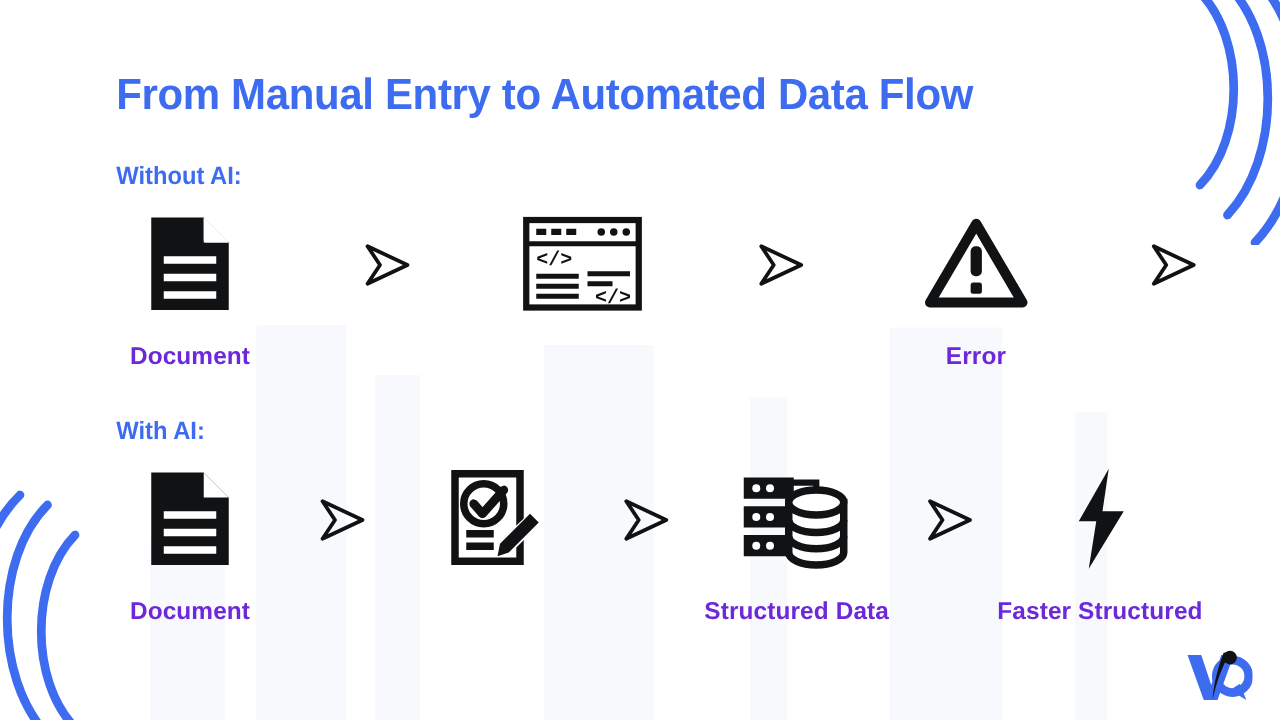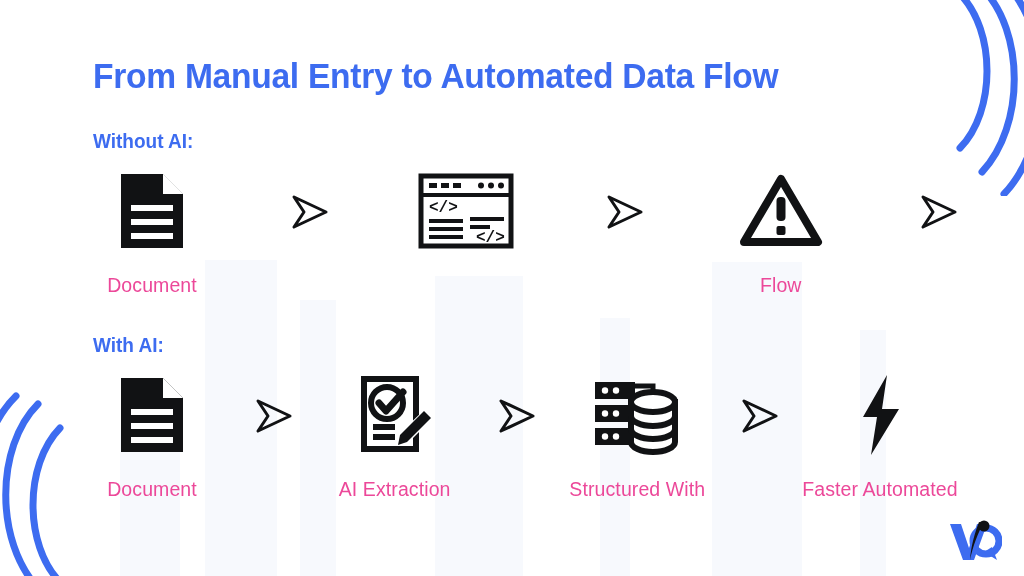--- a/index.html
+++ b/index.html
@@ -106,24 +106,25 @@
   }
   .icon-box {
     height: 86px;
     display: flex;
     align-items: center;
     justify-content: center;
   }
   .step-label {
     margin-top: 20px;
     font-size: 19.5px;
-    color: #ec4899;
+    color: #6d28d9;
     white-space: nowrap;
     letter-spacing: 0.1px;
     font-family: "Liberation Sans", sans-serif;
+    font-weight: bold;
   }
 
   .arrow {
     width: 56px;
     height: 86px;
     display: flex;
     align-items: center;
     justify-content: center;
     flex: 0 0 auto;
   }
@@ -216,21 +217,21 @@
       </div>
 
       <div class="step">
         <div class="icon-box">
           <svg width="84" height="76" viewBox="0 0 84 76">
             <path d="M42 6 L79 69 H5 Z" fill="none" stroke="#111214" stroke-width="8" stroke-linejoin="round"></path>
             <rect x="37.5" y="24" width="9" height="24" rx="4" fill="#111214"></rect>
             <rect x="37.5" y="53" width="9" height="9" rx="2" fill="#111214"></rect>
           </svg>
         </div>
-        <div class="step-label">Flow</div>
+        <div class="step-label">Error</div>
       </div>
 
       <div class="arrow">
         <svg width="42" height="44" viewBox="0 0 42 44">
           <path d="M6 8 L38 23 L6 38 L16 23 Z" fill="none" stroke="#111214" stroke-width="3" stroke-linejoin="round" stroke-linecap="round"></path>
         </svg>
       </div>
 
     </div>
 
@@ -262,21 +263,20 @@
           <svg width="82" height="82" viewBox="0 0 82 82">
             <rect x="10" y="5" width="52" height="70" fill="none" stroke="#111214" stroke-width="6"></rect>
             <circle cx="33" cy="29" r="16" fill="none" stroke="#111214" stroke-width="6"></circle>
             <path d="M25 29 L32 37 L49 18" fill="none" stroke="#111214" stroke-width="7" stroke-linecap="round" stroke-linejoin="round"></path>
             <rect x="19" y="50" width="22" height="6" fill="#111214"></rect>
             <rect x="19" y="60" width="22" height="6" fill="#111214"></rect>
             <path d="M48 66 L44 70 L45 62 L70 38 L76 45 L52 69 Z" fill="#111214" stroke="#ffffff" stroke-width="3" stroke-linejoin="round"></path>
             <path d="M44 71 L46 61 L70 37 L77 44 L53 68 Z" fill="#111214"></path>
           </svg>
         </div>
-        <div class="step-label">AI Extraction</div>
       </div>
 
       <div class="arrow">
         <svg width="42" height="44" viewBox="0 0 42 44">
           <path d="M6 8 L38 23 L6 38 L16 23 Z" fill="none" stroke="#111214" stroke-width="3" stroke-linejoin="round" stroke-linecap="round"></path>
         </svg>
       </div>
 
       <div class="step">
         <div class="icon-box">
@@ -292,36 +292,36 @@
             <circle cx="25" cy="62.5" r="3.2" fill="#ffffff"></circle>
             <path d="M38 12 H62 V26" fill="none" stroke="#111214" stroke-width="5"></path>
             <g fill="#ffffff" stroke="#111214" stroke-width="6">
               <path d="M40 28 V68 a22 10 0 0 0 44 0 V28 Z"></path>
               <ellipse cx="62" cy="28" rx="22" ry="10"></ellipse>
             </g>
             <path d="M40 42 a22 10 0 0 0 44 0" fill="none" stroke="#111214" stroke-width="6"></path>
             <path d="M40 55 a22 10 0 0 0 44 0" fill="none" stroke="#111214" stroke-width="6"></path>
           </svg>
         </div>
-        <div class="step-label">Structured With</div>
+        <div class="step-label">Structured Data</div>
       </div>
 
       <div class="arrow">
         <svg width="42" height="44" viewBox="0 0 42 44">
           <path d="M6 8 L38 23 L6 38 L16 23 Z" fill="none" stroke="#111214" stroke-width="3" stroke-linejoin="round" stroke-linecap="round"></path>
         </svg>
       </div>
 
       <div class="step">
         <div class="icon-box">
           <svg width="58" height="84" viewBox="0 0 58 84">
             <path d="M36 2 L12 44 H26 L20 82 L48 36 H31 Z" fill="#111214"></path>
           </svg>
         </div>
-        <div class="step-label">Faster Automated</div>
+        <div class="step-label">Faster Structured</div>
       </div>
     </div>
 
   </div>
 
   <svg class="logo" width="54" height="46" viewBox="0 0 54 46">
     <path d="M2 8 H13 L21 32 L29 8 H39 L26 44 H15 Z" fill="#3d6cf0"></path>
     <circle cx="38" cy="25" r="13" fill="none" stroke="#3d6cf0" stroke-width="7"></circle>
     <path d="M36 36 L49 44 L44 31 Z" fill="#3d6cf0"></path>
     <path d="M31 6 C27 16, 23 30, 22 44 C25 30, 30 16, 36 7 Z" fill="#111214"></path>

